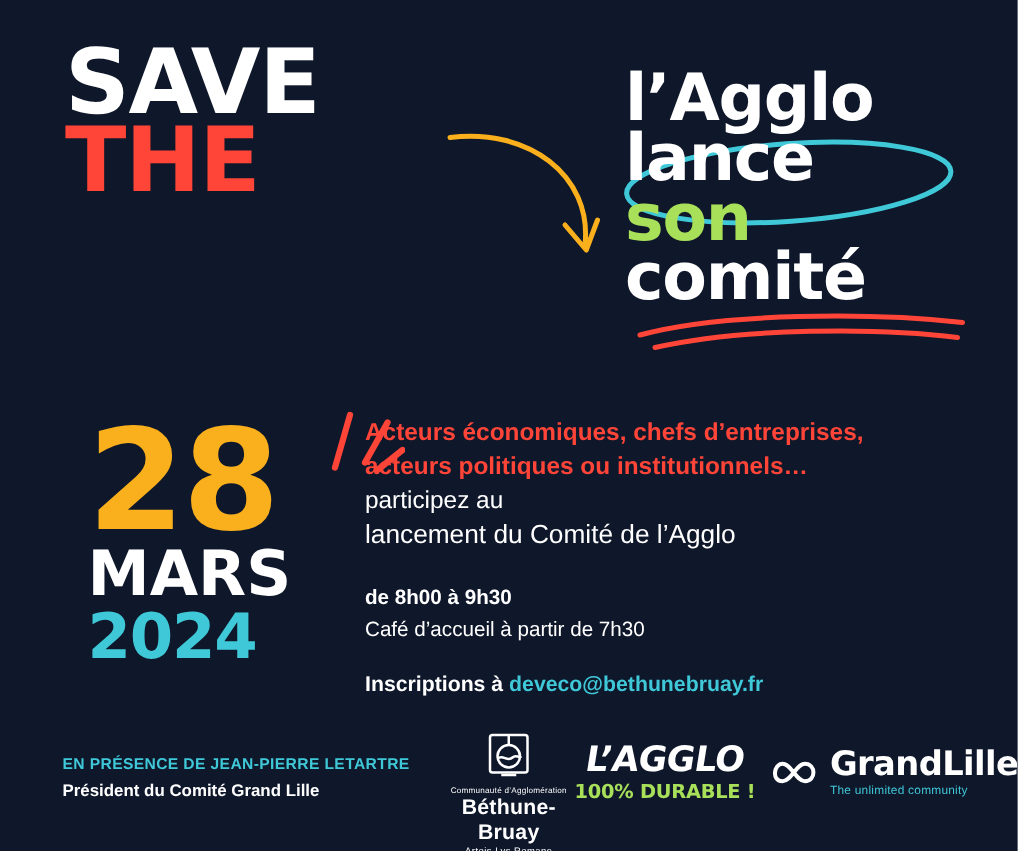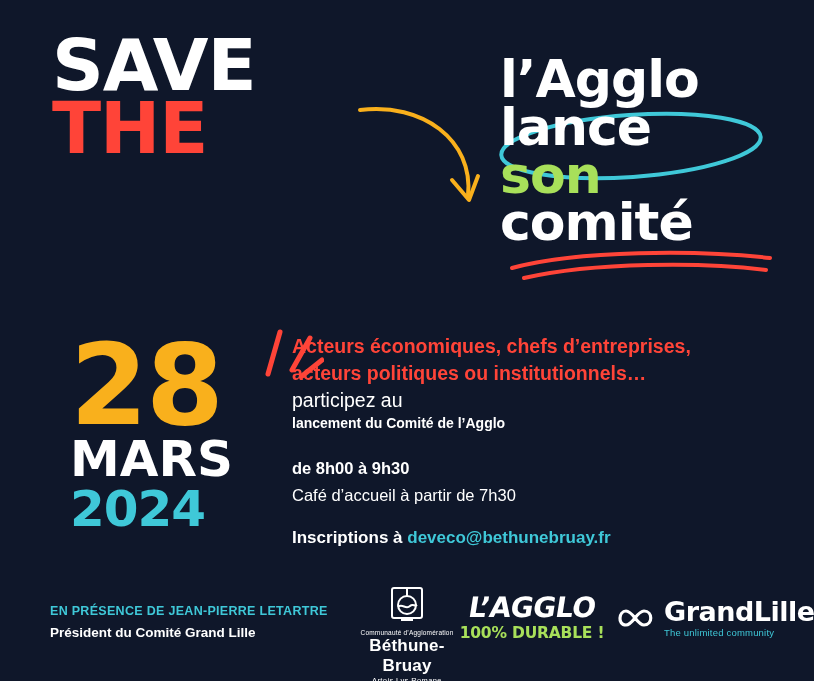--- a/index.html
+++ b/index.html
@@ -125,22 +125,22 @@
     line-height: 1.38;
   }
   .bt-white {
     color: #ffffff;
     font-size: 19.5px;
     font-weight: 400;
     line-height: 1.38;
   }
   .bt-white-bold {
     color: #ffffff;
-    font-size: 14px;
-    font-weight: 700;
+    font-size: 21px;
+    font-weight: 400;
     line-height: 1.38;
   }
   #detail-lines {
     margin-top: 22px;
   }
   .dt-line {
     font-size: 16.5px;
     line-height: 1.62;
     color: #ffffff;
   }

